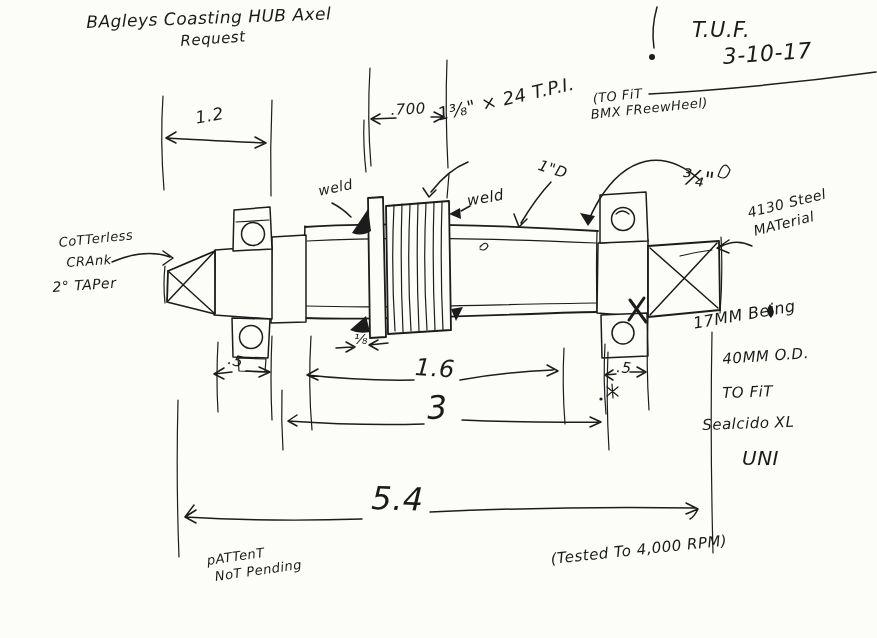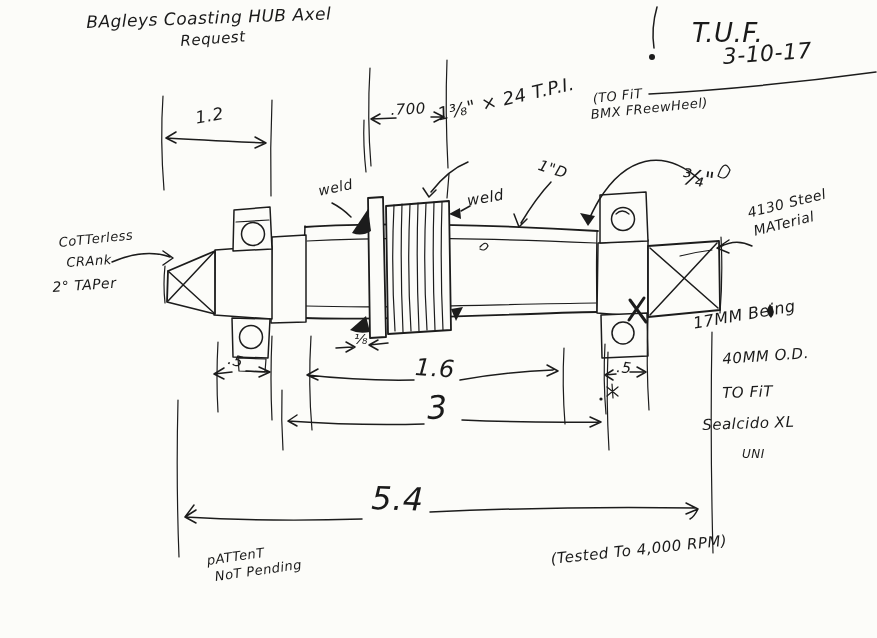--- a/index.html
+++ b/index.html
@@ -160,21 +160,21 @@
     <path class="ink w15" d="M649,94 Q758,88 876,72"></path>
     <path class="ink w15" d="M657,7 Q651,28 654,48"></path>
     <circle class="blob" cx="652" cy="57" r="3"></circle>
     <path class="ink w13" d="M718,176 Q724,158 730,170 Q726,182 718,176"></path>
     <path class="blob" d="M770,304 Q777,312 771,318 Q764,312 770,304 Z"></path>
   </g>
 </svg>
 
 <div class="hw" style="left:86px;top:14px;font-size:17px;transform:rotate(-2deg)">BAgleys Coasting HUB Axel</div>
 <div class="hw" style="left:180px;top:34px;font-size:15px;transform:rotate(-4deg)">Request</div>
-<div class="hw" style="left:692px;top:20px;font-size:26px;transform:rotate(0deg)">T.U.F.</div>
+<div class="hw" style="left:692px;top:20px;font-size:21px;transform:rotate(0deg)">T.U.F.</div>
 <div class="hw" style="left:722px;top:46px;font-size:22px;transform:rotate(-4deg)">3-10-17</div>
 
 <div class="hw" style="left:317px;top:184px;font-size:14px;transform:rotate(-12deg)">weld</div>
 <div class="hw" style="left:466px;top:194px;font-size:15px;transform:rotate(-10deg)">weld</div>
 
 <div class="hw" style="left:436px;top:106px;font-size:18px;transform:rotate(-13deg)">1⅜" × 24 T.P.I.</div>
 <div class="hw" style="left:592px;top:92px;font-size:13px;transform:rotate(-6deg)">(TO FiT</div>
 <div class="hw" style="left:590px;top:108px;font-size:13px;transform:rotate(-6deg)">BMX FReewHeel)</div>
 
 <div class="hw" style="left:541px;top:158px;font-size:15px;transform:rotate(18deg)">1"D</div>
@@ -184,21 +184,21 @@
 <div class="hw" style="left:752px;top:224px;font-size:14px;transform:rotate(-14deg)">MATerial</div>
 
 <div class="hw" style="left:58px;top:236px;font-size:13px;transform:rotate(-6deg)">CoTTerless</div>
 <div class="hw" style="left:66px;top:256px;font-size:13px;transform:rotate(-4deg)">CRAnk</div>
 <div class="hw" style="left:52px;top:280px;font-size:14px;transform:rotate(-4deg)">2° TAPer</div>
 
 <div class="hw" style="left:692px;top:316px;font-size:16px;transform:rotate(-10deg)">17MM Being</div>
 <div class="hw" style="left:722px;top:352px;font-size:15px;transform:rotate(-4deg)">40MM O.D.</div>
 <div class="hw" style="left:722px;top:386px;font-size:15px;transform:rotate(-2deg)">TO FiT</div>
 <div class="hw" style="left:702px;top:418px;font-size:15px;transform:rotate(-2deg)">Sealcido XL</div>
-<div class="hw" style="left:742px;top:448px;font-size:12px;transform:rotate(0deg)">UNI</div>
+<div class="hw" style="left:742px;top:448px;font-size:20px;transform:rotate(0deg)">UNI</div>
 
 <div class="hw" style="left:206px;top:554px;font-size:13px;transform:rotate(-8deg)">pATTenT</div>
 <div class="hw" style="left:214px;top:570px;font-size:13px;transform:rotate(-8deg)">NoT Pending</div>
 <div class="hw" style="left:550px;top:552px;font-size:15px;transform:rotate(-6deg)">(Tested To 4,000 RPM)</div>
 
 <div class="hw" style="left:390px;top:103px;font-size:15px;transform:rotate(-3deg)">.700</div>
 <div class="hw" style="left:194px;top:110px;font-size:17px;transform:rotate(-10deg)">1.2</div>
 <div class="hw" style="left:354px;top:332px;font-size:14px">⅛</div>
 <div class="hw" style="left:230px;top:352px;font-size:15px;transform:rotate(15deg)">.5</div>
 <div class="hw" style="left:416px;top:355px;font-size:24px;transform:rotate(4deg)">1.6</div>

